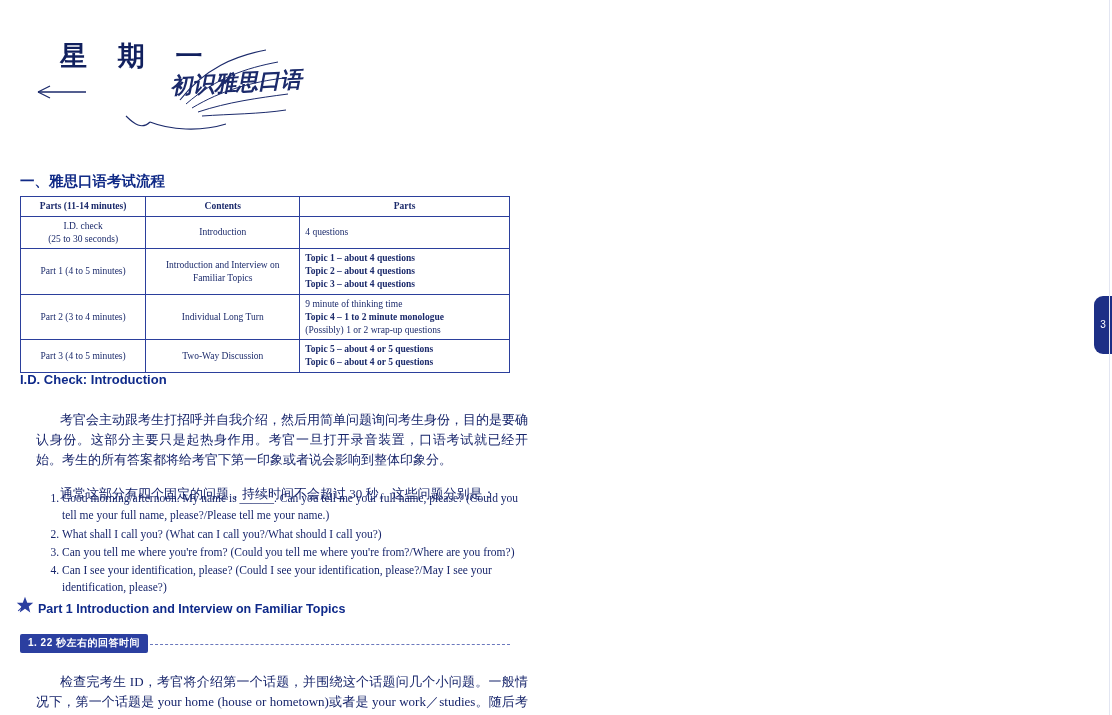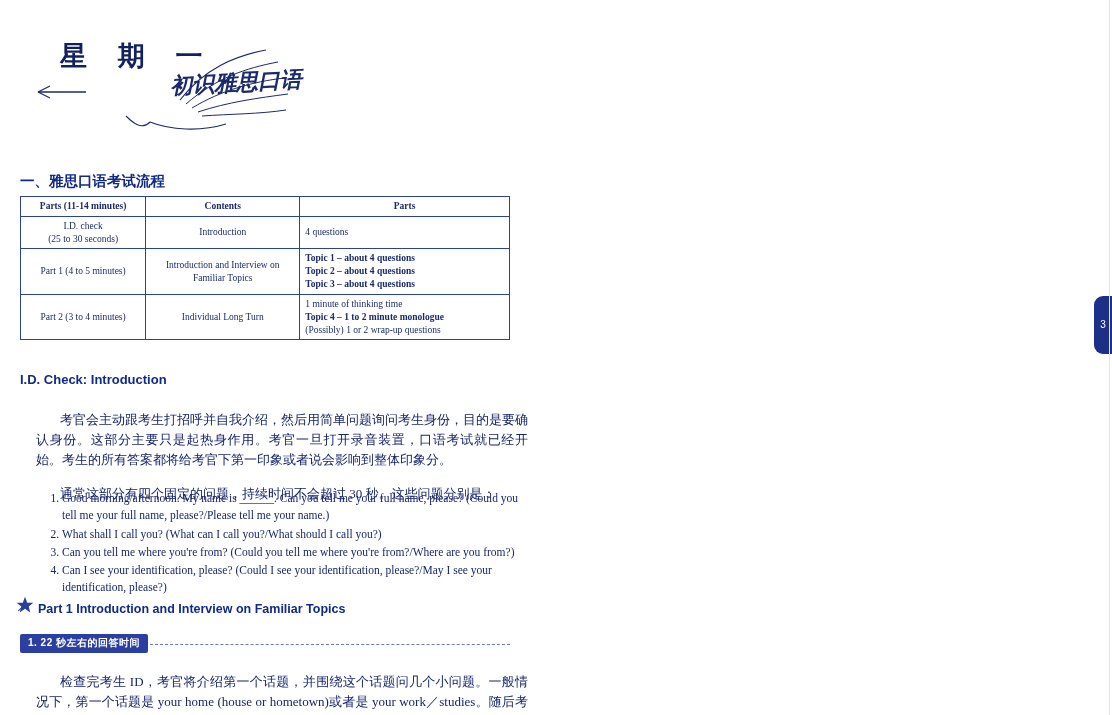--- a/index.html
+++ b/index.html
@@ -172,23 +172,31 @@
           <td class="c3">
             <div class="b">Topic 1 – about 4 questions</div>
             <div class="b">Topic 2 – about 4 questions</div>
             <div class="b">Topic 3 – about 4 questions</div>
           </td>
         </tr>
         <tr>
           <td class="c1">Part 2 (3 to 4 minutes)</td>
           <td class="c2">Individual Long Turn</td>
           <td class="c3">
-            <div>1 minute of thinking time</div>
+            <div>9 minute of thinking time</div>
             <div class="b">Topic 4 – 1 to 2 minute monologue</div>
             <div>(Possibly) 1 or 2 wrap-up questions</div>
+          </td>
+        </tr>
+        <tr>
+          <td class="c1">Part 3 (4 to 5 minutes)</td>
+          <td class="c2">Two-Way Discussion</td>
+          <td class="c3">
+            <div class="b">Topic 5 – about 4 or 5 questions</div>
+            <div class="b">Topic 6 – about 4 or 5 questions</div>
           </td>
         </tr>
       </tbody>
     </table>
 
     <div class="sub-h" id="idcheck" style="position:absolute;">I.D. Check: Introduction</div>
 
     <p class="body" id="p1">考官会主动跟考生打招呼并自我介绍，然后用简单问题询问考生身份，目的是要确认身份。这部分主要只是起热身作用。考官一旦打开录音装置，口语考试就已经开始。考生的所有答案都将给考官下第一印象或者说会影响到整体印象分。</p>
     <p class="body" id="p2">通常这部分有四个固定的问题，持续时间不会超过 30 秒。这些问题分别是：</p>
 

